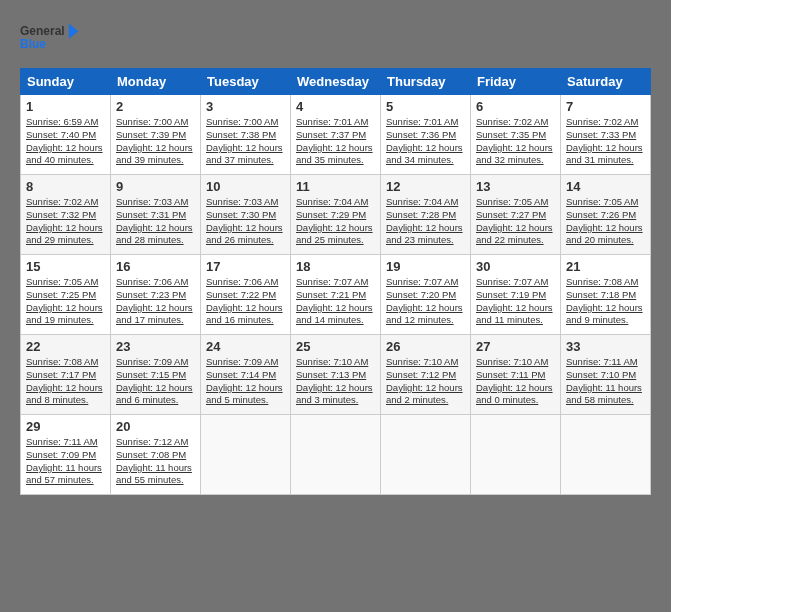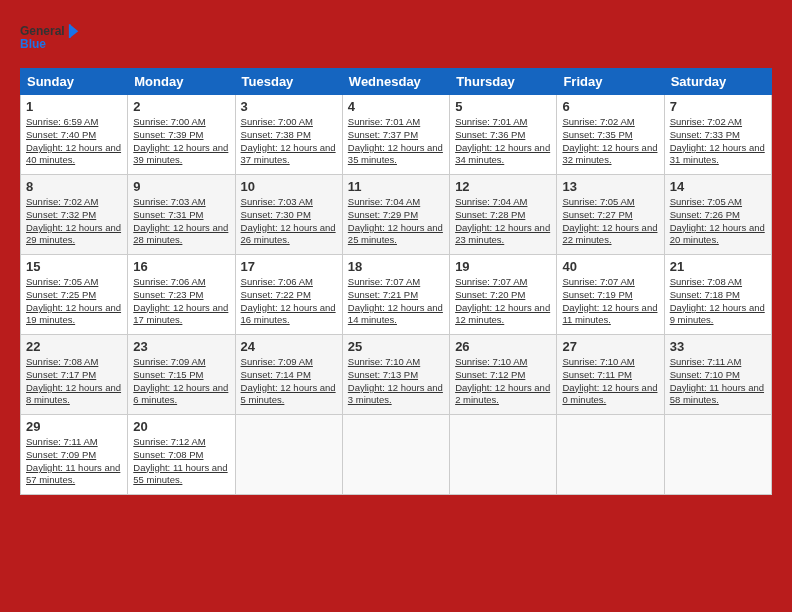--- a/index.html
+++ b/index.html
@@ -4,24 +4,24 @@
   <style>
     * { margin: 0; padding: 0; box-sizing: border-box; }
     body {
       font-family: Arial, sans-serif;
       background: #fff;
       width: 792px;
       height: 612px;
       overflow: hidden;
     }
     .page {
-      width: 792px;
+      width: 671px;
       height: 612px;
       padding: 18px 20px 10px 20px;
-      background: #b91c1c;
+      background: #737373;
     }
     .header {
       display: flex;
       justify-content: space-between;
       align-items: flex-start;
       margin-bottom: 10px;
     }
     .logo {
       display: flex;
       align-items: center;
@@ -193,21 +193,21 @@
           </td>
           <td>
             <span class="day-number">18</span>
             <div class="day-info">Sunrise: 7:07 AM<br>Sunset: 7:21 PM<br>Daylight: 12 hours and 14 minutes.</div>
           </td>
           <td>
             <span class="day-number">19</span>
             <div class="day-info">Sunrise: 7:07 AM<br>Sunset: 7:20 PM<br>Daylight: 12 hours and 12 minutes.</div>
           </td>
           <td>
-            <span class="day-number">40</span>
+            <span class="day-number">30</span>
             <div class="day-info">Sunrise: 7:07 AM<br>Sunset: 7:19 PM<br>Daylight: 12 hours and 11 minutes.</div>
           </td>
           <td>
             <span class="day-number">21</span>
             <div class="day-info">Sunrise: 7:08 AM<br>Sunset: 7:18 PM<br>Daylight: 12 hours and 9 minutes.</div>
           </td>
         </tr>
         <tr>
           <td>
             <span class="day-number">22</span>

